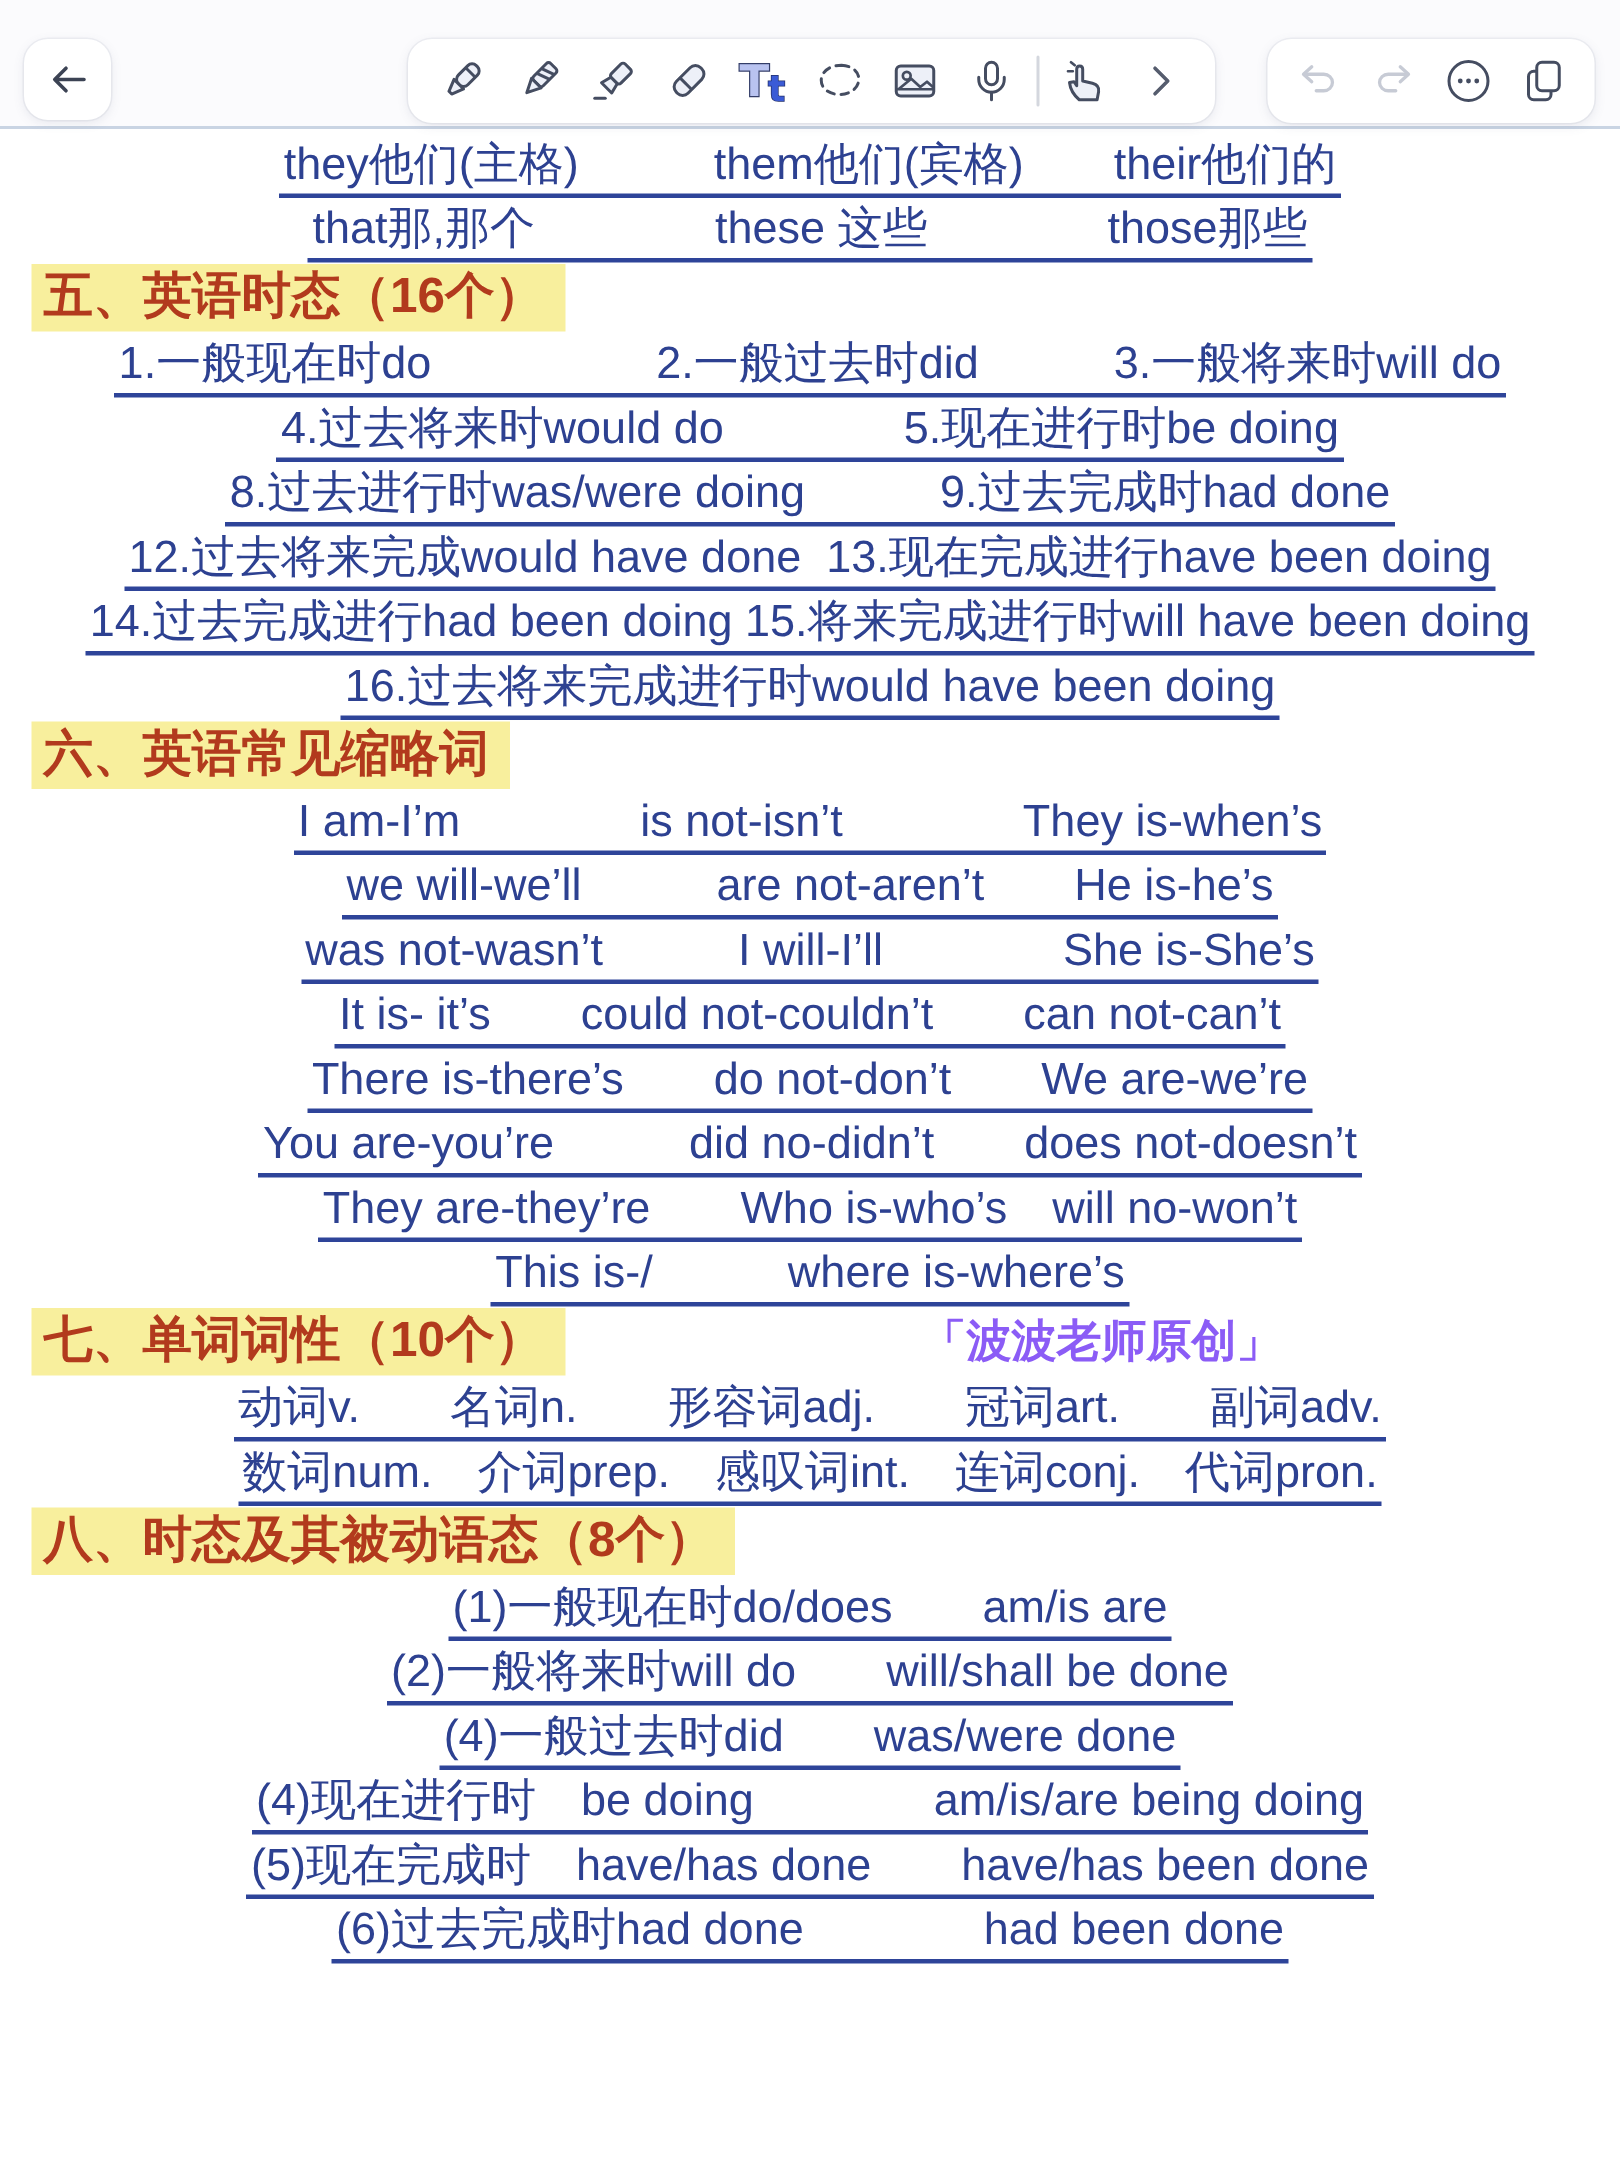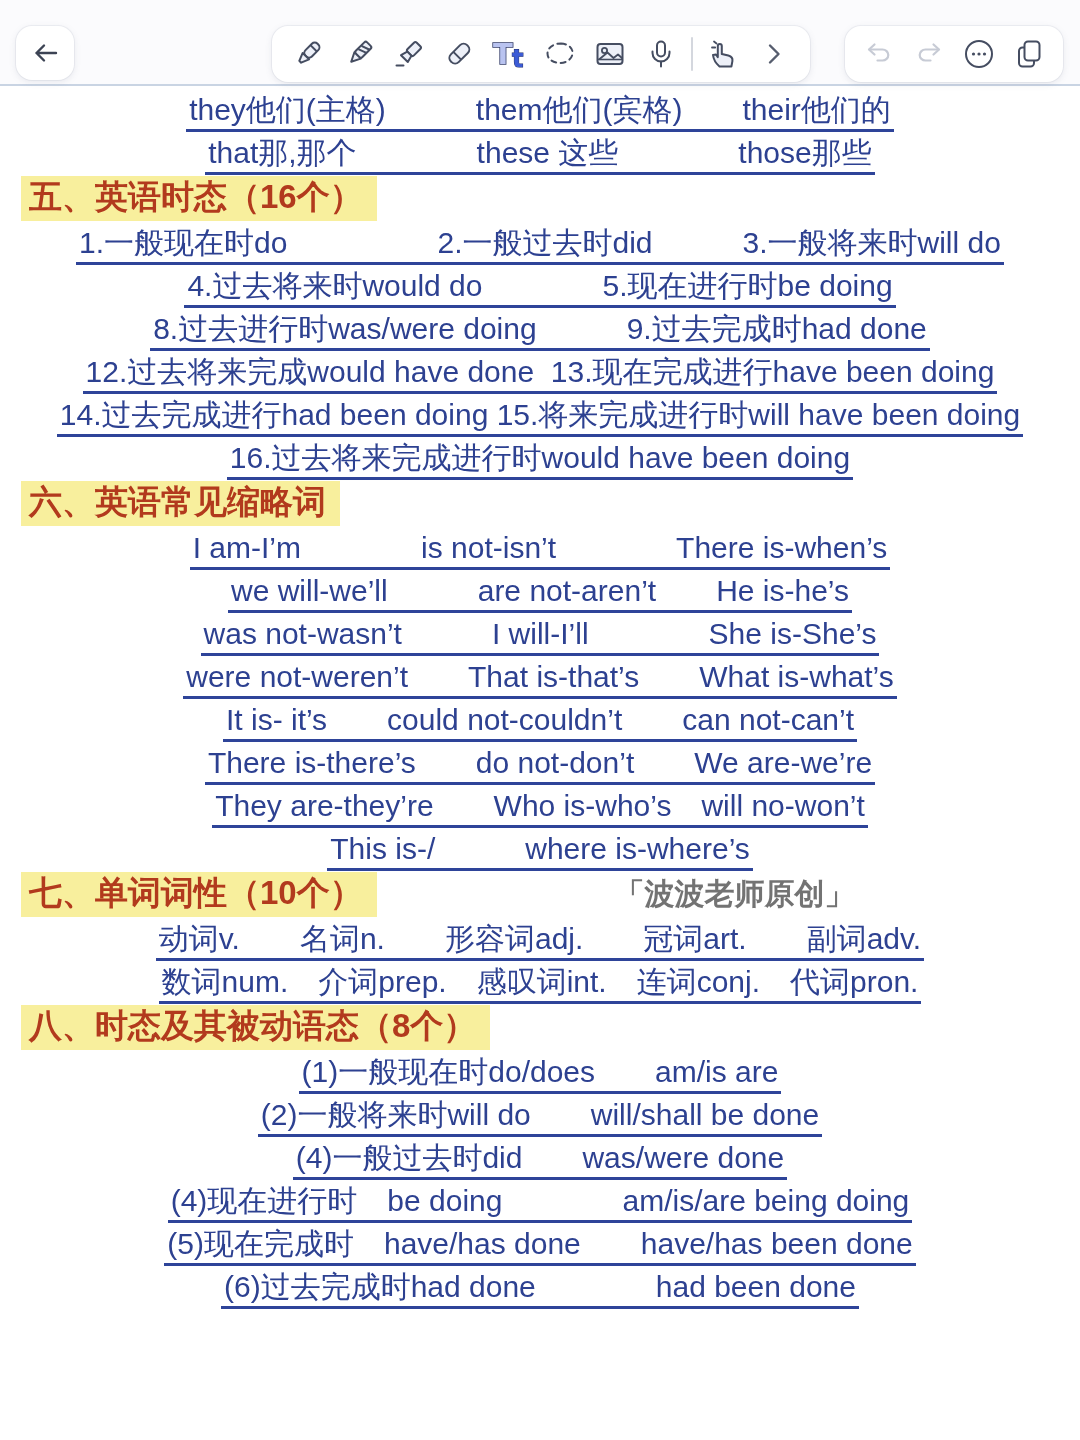--- a/index.html
+++ b/index.html
@@ -18,21 +18,21 @@
   .tb-divider{width:2px;height:34px;background:#d4d7de;border-radius:1px;}
   .tt{font-weight:bold;line-height:1;}
   
   .page{position:relative;width:1080px;padding-top:3px;color:#2d4191;}
   .line{height:43px;display:flex;justify-content:center;align-items:flex-end;
         font-size:30px;white-space:pre;}
   .u{display:inline-block;border-bottom:3px solid #2e4499;padding:0 3px 2px 3px;line-height:1.12;}
   .hrow{position:relative;height:47px;display:flex;align-items:center;padding-left:21px;}
   .hl{display:inline-block;background:#f8ef9d;color:#b23a1d;font-weight:bold;font-size:33px;
       padding:3px 14px 6px 8px;line-height:1.1;text-align:right;}
-  .hnote{position:absolute;left:68%;transform:translateX(-50%);color:#737373;
+  .hnote{position:absolute;left:68%;transform:translateX(-50%);color:#8b5cf6;
          font-weight:bold;font-size:30px;white-space:pre;}
   svg{display:block;}
 </style>
 </head>
 <body>
 
 <div class="screen">
 
   <header class="topbar">
 
@@ -190,26 +190,26 @@
     <div class="line"><span class="u">1.一般现在时do　　　　　2.一般过去时did　　　3.一般将来时will do</span></div>
     <div class="line"><span class="u">4.过去将来时would do　　　　5.现在进行时be doing</span></div>
     <div class="line"><span class="u">8.过去进行时was/were doing　　　9.过去完成时had done</span></div>
     <div class="line"><span class="u">12.过去将来完成would have done  13.现在完成进行have been doing</span></div>
     <div class="line"><span class="u">14.过去完成进行had been doing 15.将来完成进行时will have been doing</span></div>
     <div class="line"><span class="u">16.过去将来完成进行时would have been doing</span></div>
 
     <div class="hrow">
       <span class="hl">六、英语常见缩略词</span>
     </div>
-    <div class="line"><span class="u">I am-I’m　　　　is not-isn’t　　　　There is-when’s</span></div>
+    <div class="line"><span class="u">I am-I’m　　　　is not-isn’t　　　　They is-when’s</span></div>
     <div class="line"><span class="u">we will-we’ll　　　are not-aren’t　　He is-he’s</span></div>
     <div class="line"><span class="u">was not-wasn’t　　　I will-I’ll　　　　She is-She’s</span></div>
-    <div class="line"><span class="u">were not-weren’t　　That is-that’s　　What is-what’s</span></div>
     <div class="line"><span class="u">It is- it’s　　could not-couldn’t　　can not-can’t</span></div>
     <div class="line"><span class="u">There is-there’s　　do not-don’t　　We are-we’re</span></div>
+    <div class="line"><span class="u">You are-you’re　　　did no-didn’t　　does not-doesn’t</span></div>
     <div class="line"><span class="u">They are-they’re　　Who is-who’s　will no-won’t</span></div>
     <div class="line"><span class="u">This is-/　　　where is-where’s</span></div>
 
     <div class="hrow">
       <span class="hl">七、单词词性（10个）</span>
       <span class="hnote">「波波老师原创」</span>
     </div>
     <div class="line"><span class="u">动词v.　　名词n.　　形容词adj.　　冠词art.　　副词adv.</span></div>
     <div class="line"><span class="u">数词num.　介词prep.　感叹词int.　连词conj.　代词pron.</span></div>
 

